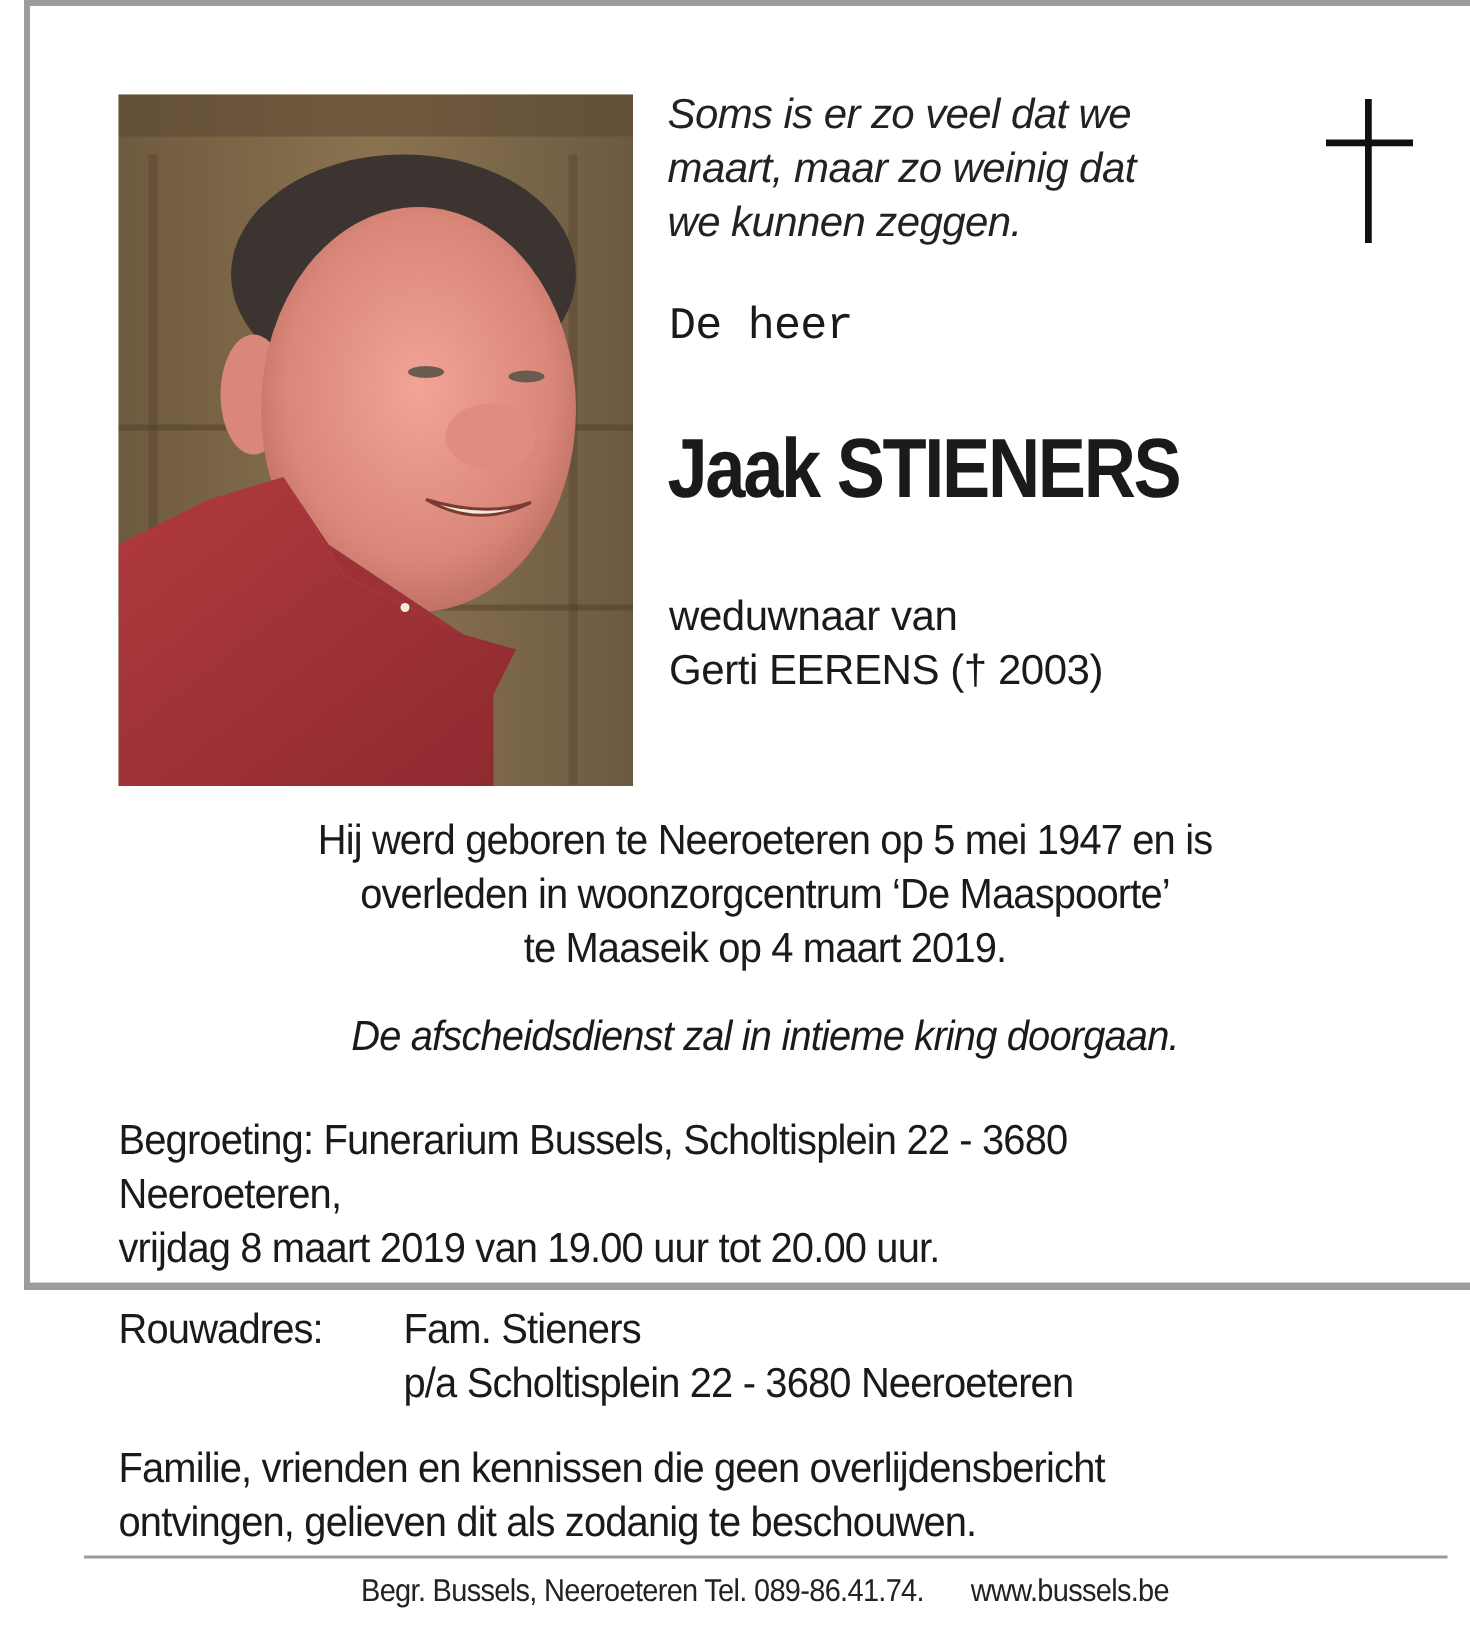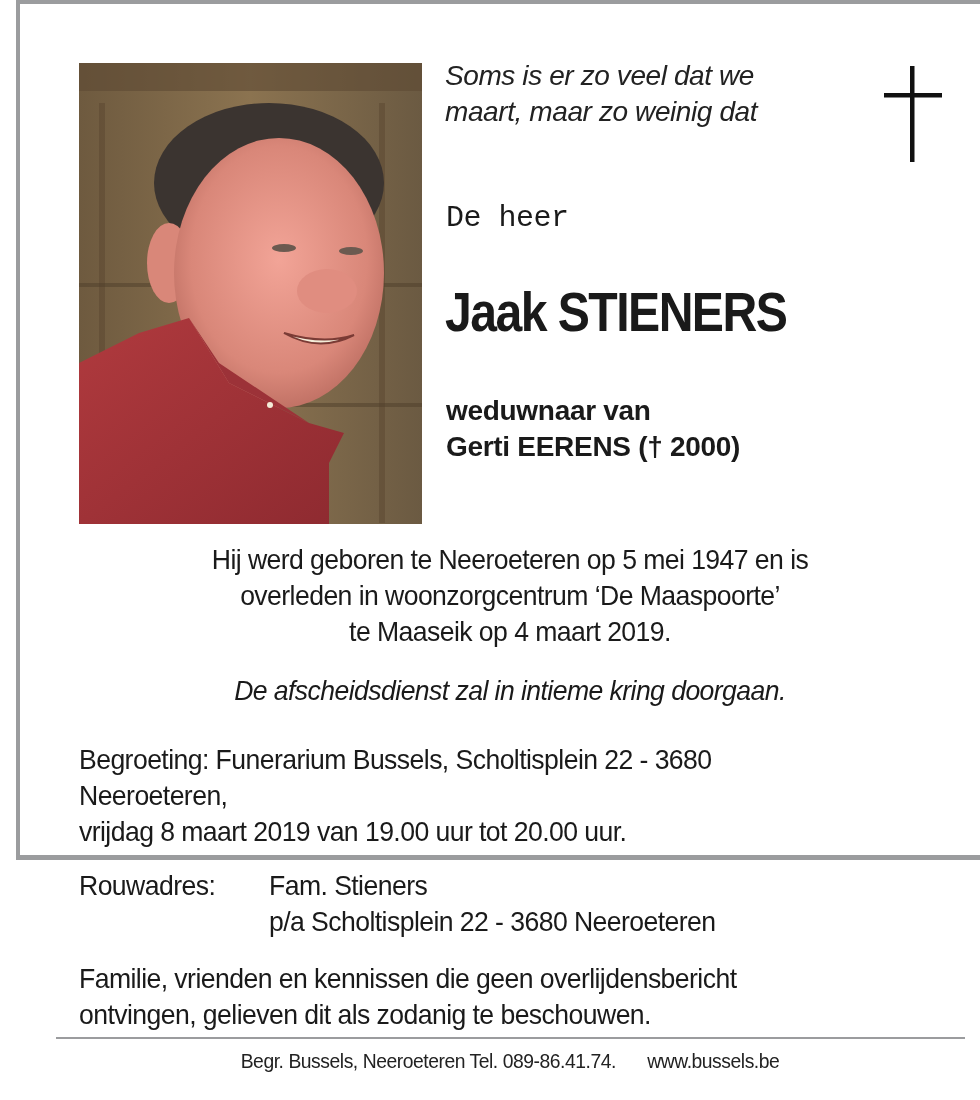--- a/index.html
+++ b/index.html
@@ -75,21 +75,21 @@
       transform-origin: left center;
       color: #1a1a1a;
       margin: 0;
       white-space: nowrap;
     }
     .widower {
       position: absolute;
       left: 426px; top: 389px;
       font-size: 28px;
       line-height: 36px;
-      font-weight: bold;
+      font-weight: normal;
       letter-spacing: -0.3px;
       color: #1a1a1a;
       margin: 0;
     }
     .widower .wline { display: block; white-space: nowrap; }
 
     
     .bio {
       position: absolute;
       left: 60px; top: 538px;
@@ -206,34 +206,35 @@
 
       <path d="M0 300 L0 461 L250 461 L250 400 L265 370 L230 360 L150 320 L110 255 L60 270 Z" fill="url(#shirt)"></path>
       <path d="M110 255 L150 320 L230 360 L200 340 L140 300 Z" fill="#9c3238"></path>
       <circle cx="191" cy="342" r="3" fill="#f4ecd8"></circle>
     </svg>
   </div>
 
   <p class="quote">
     <span class="qline">Soms is er zo veel dat we</span>
     <span class="qline">maart, maar zo weinig dat</span>
+    <span class="qline">we kunnen zeggen.</span>
   </p>
 
   <svg class="cross" viewBox="0 0 58 96" xmlns="http://www.w3.org/2000/svg">
     <rect x="26" y="0" width="4.5" height="96" fill="#111"></rect>
     <rect x="0" y="27" width="58" height="4.5" fill="#111"></rect>
   </svg>
 
   <p class="title-prefix">De heer</p>
 
   <h1 class="name">Jaak STIENERS</h1>
 
   <p class="widower">
     <span class="wline">weduwnaar van</span>
-    <span class="wline">Gerti EERENS († 2000)</span>
+    <span class="wline">Gerti EERENS († 2003)</span>
   </p>
 
   <p class="bio">
     <span class="bline">Hij werd geboren te Neeroeteren op 5 mei 1947 en is</span>
     <span class="bline">overleden in woonzorgcentrum ‘De Maaspoorte’</span>
     <span class="bline">te Maaseik op 4 maart 2019.</span>
   </p>
 
   <p class="farewell">De afscheidsdienst zal in intieme kring doorgaan.</p>
 

